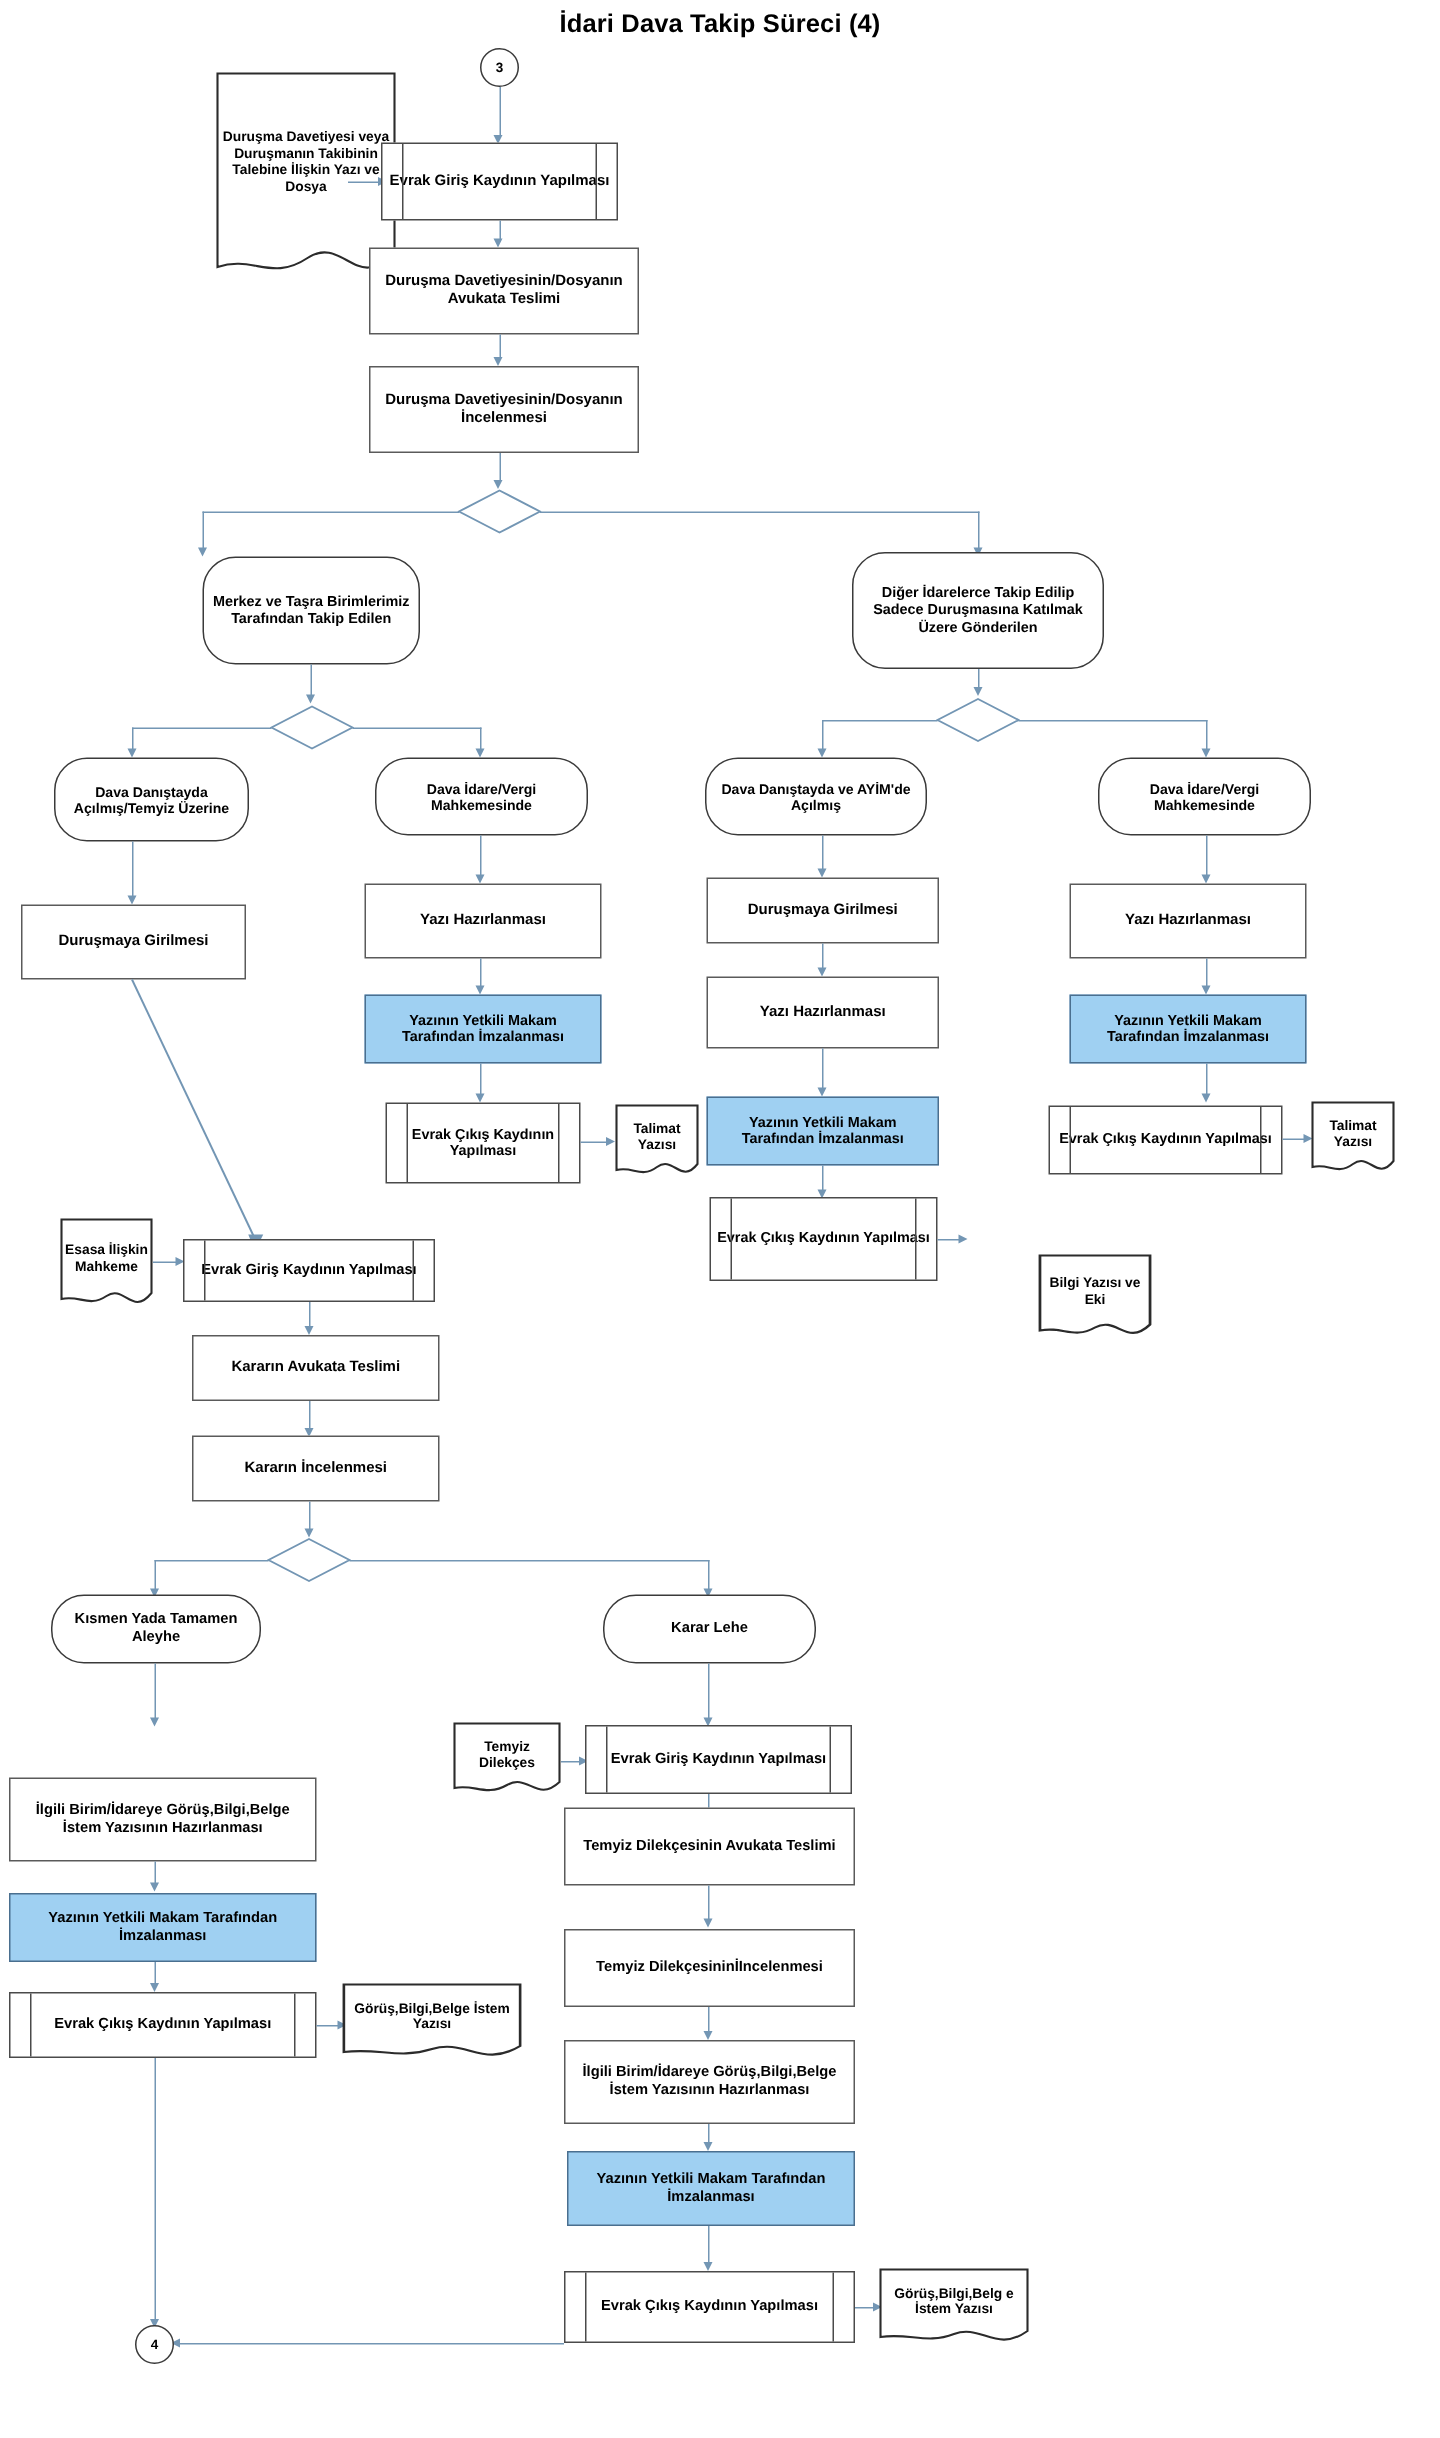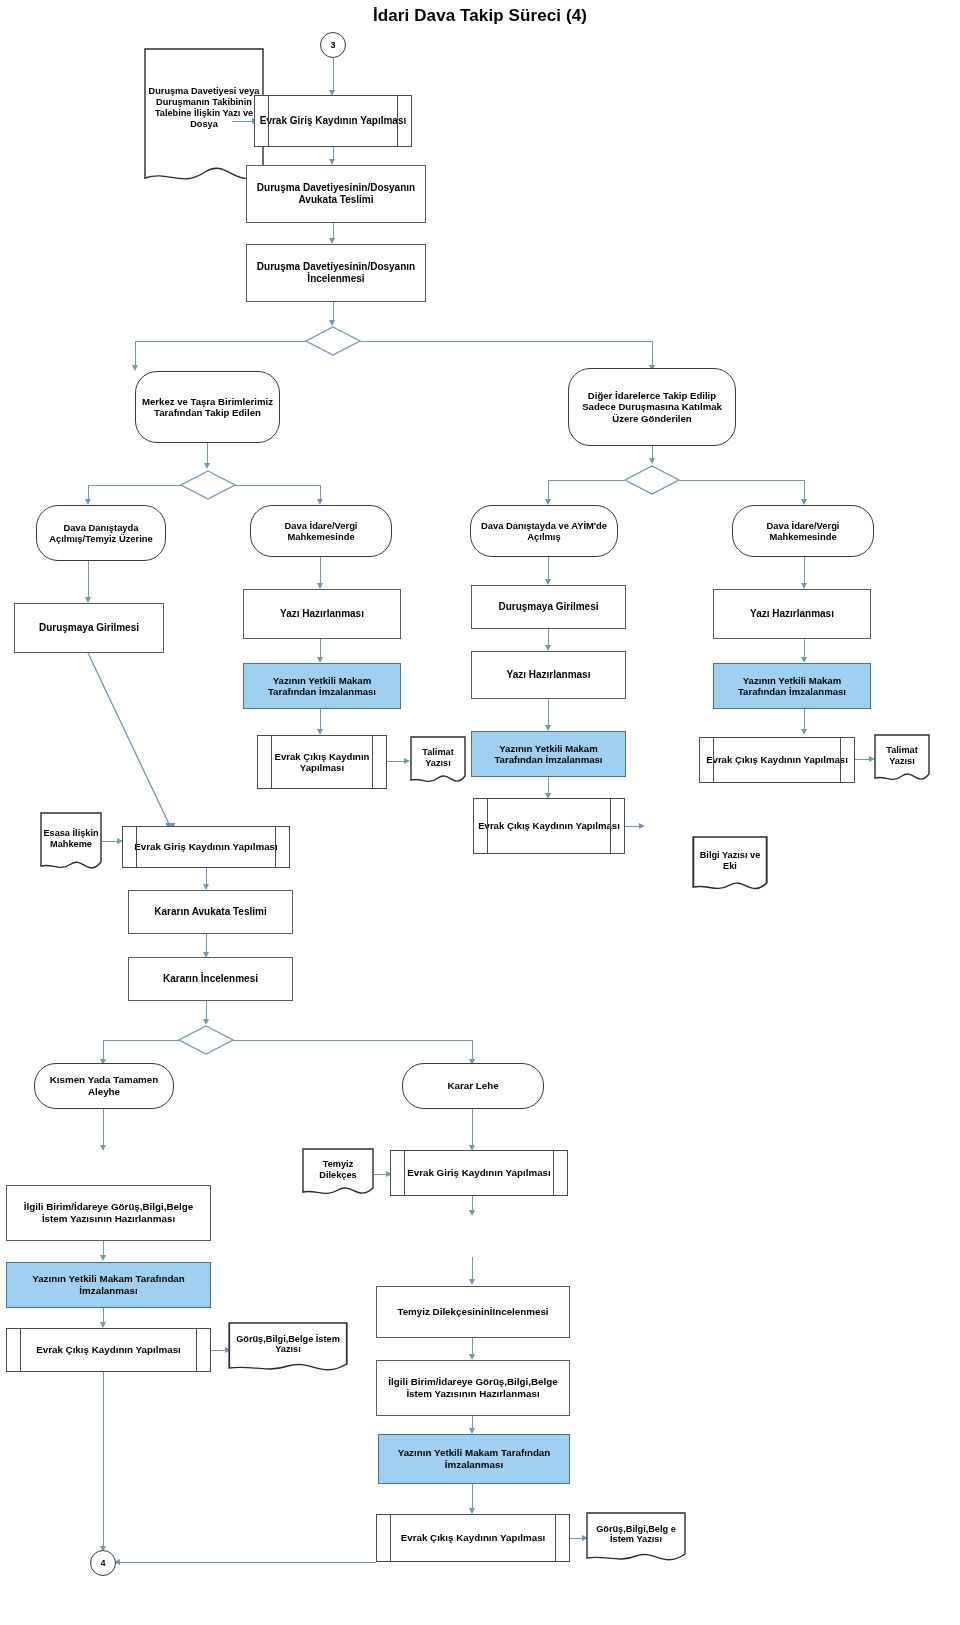--- a/index.html
+++ b/index.html
@@ -269,20 +269,21 @@
     </svg>
     <div class="dtxt" style="font-size:9.2px;">Temyiz Dilekçes</div>
   </div>
   <div class="ln lnh" style="left:374px;top:1174px;width:14px;"></div>
   <div class="arrow arr-r" style="left:386px;top:1171px;"></div>
 
   <div class="node pdp" style="left:390px;top:1150px;width:178px;height:46px;font-size:9.8px;">Evrak Giriş Kaydının Yapılması</div>
   <div class="ln lnv" style="left:472px;top:1196px;height:16px;"></div>
   <div class="arrow arr-d" style="left:468.5px;top:1210px;"></div>
 
+  <div class="node proc" style="left:376px;top:1205px;width:194px;height:52px;font-size:9.8px;">Temyiz Dilekçesinin Avukata Teslimi</div>
   <div class="ln lnv" style="left:472px;top:1257px;height:24px;"></div>
   <div class="arrow arr-d" style="left:468.5px;top:1279px;"></div>
 
   <div class="node proc" style="left:376px;top:1286px;width:194px;height:52px;font-size:9.8px;">Temyiz DilekçesininİIncelenmesi</div>
   <div class="ln lnv" style="left:472px;top:1338px;height:18px;"></div>
   <div class="arrow arr-d" style="left:468.5px;top:1354px;"></div>
 
   <div class="node proc" style="left:376px;top:1360px;width:194px;height:56px;font-size:9.8px;">İlgili Birim/İdareye Görüş,Bilgi,Belge İstem Yazısının Hazırlanması</div>
   <div class="ln lnv" style="left:472px;top:1416px;height:14px;"></div>
   <div class="arrow arr-d" style="left:468.5px;top:1428px;"></div>

